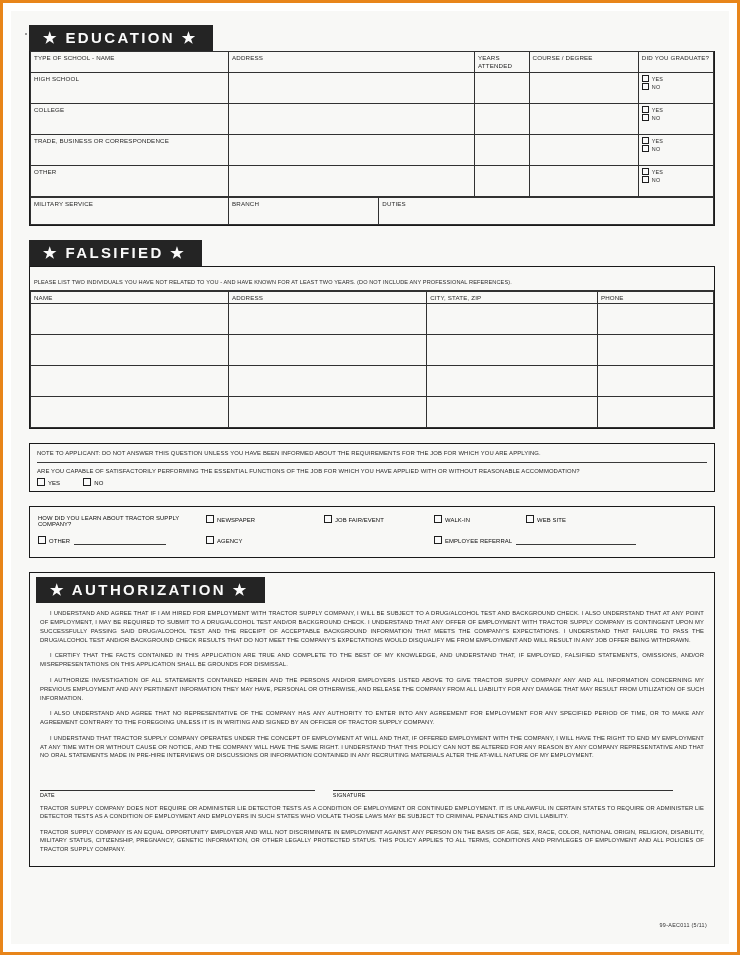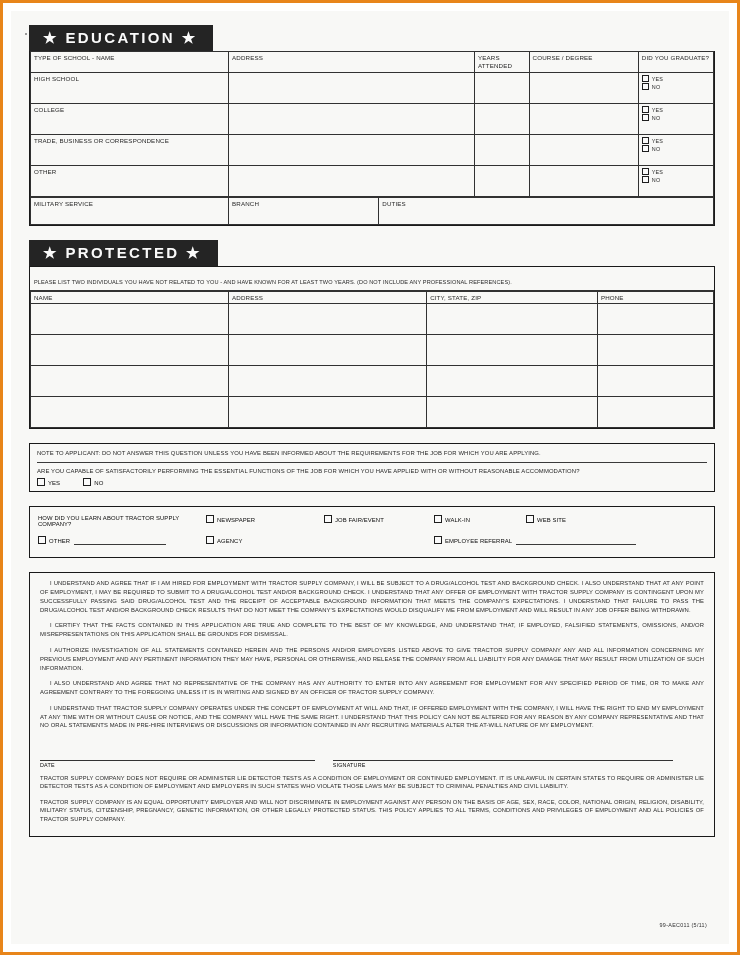--- a/index.html
+++ b/index.html
@@ -264,21 +264,21 @@
             <td class="rowlbl">BRANCH</td>
             <td class="rowlbl">DUTIES</td>
           </tr>
         </tbody>
           </table>
       </div>
 
       <div class="gap14"></div>
 
       <div>
-        <span class="banner">★ PROTECTED ★</span>
+        <span class="banner">★ FALSIFIED ★</span>
       </div>
       <div class="blockwrap">
         <div style="padding:3px 4px 2px 4px; border-bottom:0.9px solid #2a2a2a;">
           <span class="tinynote">PLEASE LIST TWO INDIVIDUALS YOU HAVE NOT RELATED TO YOU - AND HAVE KNOWN FOR AT LEAST TWO YEARS. (DO NOT INCLUDE ANY PROFESSIONAL REFERENCES).</span>
         </div>
         <table class="grid" style="border-top:none;">
           <colgroup>
             <col style="width:29%">
             <col style="width:29%">
             <col style="width:25%">
@@ -346,20 +346,23 @@
           <span class="lead"><span class="cb"></span><span>OTHER</span><span class="rule" style="width:92px;margin-left:4px;"></span></span>
           <span class="srcopt" style="width:118px;"><span class="cb"></span><span>AGENCY</span></span>
           <span class="srcopt" style="width:110px;"></span>
           <span class="srcopt"><span class="cb"></span><span>EMPLOYEE REFERRAL</span><span class="rule" style="width:120px;margin-left:4px;"></span></span>
         </div>
       </div>
 
       <div class="gap14"></div>
 
       <div class="authbox">
+        <div class="authhdr">
+          <span class="banner">★ AUTHORIZATION ★</span>
+        </div>
         <div class="authbody">
           <div class="apar">I UNDERSTAND AND AGREE THAT IF I AM HIRED FOR EMPLOYMENT WITH TRACTOR SUPPLY COMPANY, I WILL BE SUBJECT TO A DRUG/ALCOHOL TEST AND BACKGROUND CHECK. I ALSO UNDERSTAND THAT AT ANY POINT OF EMPLOYMENT, I MAY BE REQUIRED TO SUBMIT TO A DRUG/ALCOHOL TEST AND/OR BACKGROUND CHECK. I UNDERSTAND THAT ANY OFFER OF EMPLOYMENT WITH TRACTOR SUPPLY COMPANY IS CONTINGENT UPON MY SUCCESSFULLY PASSING SAID DRUG/ALCOHOL TEST AND THE RECEIPT OF ACCEPTABLE BACKGROUND INFORMATION THAT MEETS THE COMPANY'S EXPECTATIONS. I UNDERSTAND THAT FAILURE TO PASS THE DRUG/ALCOHOL TEST AND/OR BACKGROUND CHECK RESULTS THAT DO NOT MEET THE COMPANY'S EXPECTATIONS WOULD DISQUALIFY ME FROM EMPLOYMENT AND WILL RESULT IN ANY JOB OFFER BEING WITHDRAWN.</div>
           <div class="apar">I CERTIFY THAT THE FACTS CONTAINED IN THIS APPLICATION ARE TRUE AND COMPLETE TO THE BEST OF MY KNOWLEDGE, AND UNDERSTAND THAT, IF EMPLOYED, FALSIFIED STATEMENTS, OMISSIONS, AND/OR MISREPRESENTATIONS ON THIS APPLICATION SHALL BE GROUNDS FOR DISMISSAL.</div>
           <div class="apar">I AUTHORIZE INVESTIGATION OF ALL STATEMENTS CONTAINED HEREIN AND THE PERSONS AND/OR EMPLOYERS LISTED ABOVE TO GIVE TRACTOR SUPPLY COMPANY ANY AND ALL INFORMATION CONCERNING MY PREVIOUS EMPLOYMENT AND ANY PERTINENT INFORMATION THEY MAY HAVE, PERSONAL OR OTHERWISE, AND RELEASE THE COMPANY FROM ALL LIABILITY FOR ANY DAMAGE THAT MAY RESULT FROM UTILIZATION OF SUCH INFORMATION.</div>
           <div class="apar">I ALSO UNDERSTAND AND AGREE THAT NO REPRESENTATIVE OF THE COMPANY HAS ANY AUTHORITY TO ENTER INTO ANY AGREEMENT FOR EMPLOYMENT FOR ANY SPECIFIED PERIOD OF TIME, OR TO MAKE ANY AGREEMENT CONTRARY TO THE FOREGOING UNLESS IT IS IN WRITING AND SIGNED BY AN OFFICER OF TRACTOR SUPPLY COMPANY.</div>
           <div class="apar">I UNDERSTAND THAT TRACTOR SUPPLY COMPANY OPERATES UNDER THE CONCEPT OF EMPLOYMENT AT WILL AND THAT, IF OFFERED EMPLOYMENT WITH THE COMPANY, I WILL HAVE THE RIGHT TO END MY EMPLOYMENT AT ANY TIME WITH OR WITHOUT CAUSE OR NOTICE, AND THE COMPANY WILL HAVE THE SAME RIGHT. I UNDERSTAND THAT THIS POLICY CAN NOT BE ALTERED FOR ANY REASON BY ANY COMPANY REPRESENTATIVE AND THAT NO ORAL STATEMENTS MADE IN PRE-HIRE INTERVIEWS OR DISCUSSIONS OR INFORMATION CONTAINED IN ANY RECRUITING MATERIALS ALTER THE AT-WILL NATURE OF MY EMPLOYMENT.</div>
 
           <div class="sigrow">
             <div class="sigbox" style="flex:0 0 42%;">
               <div class="sigline"></div>

